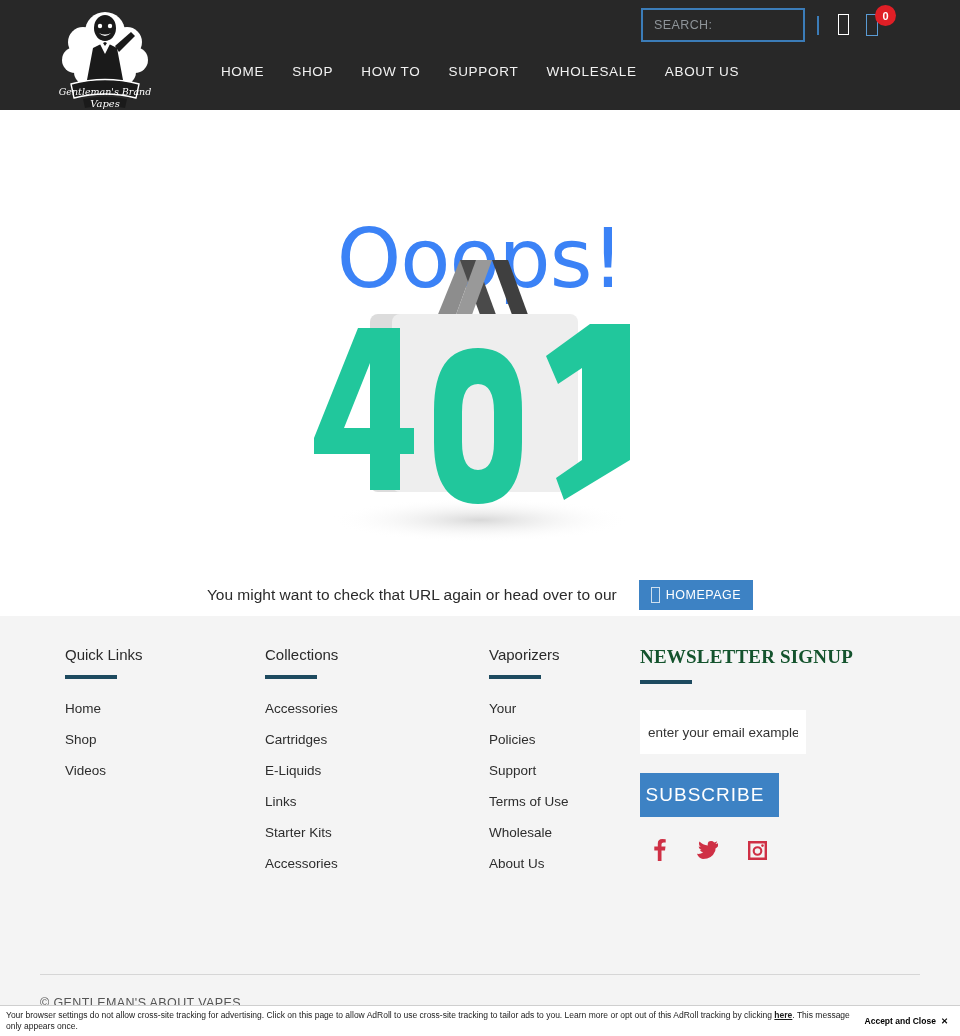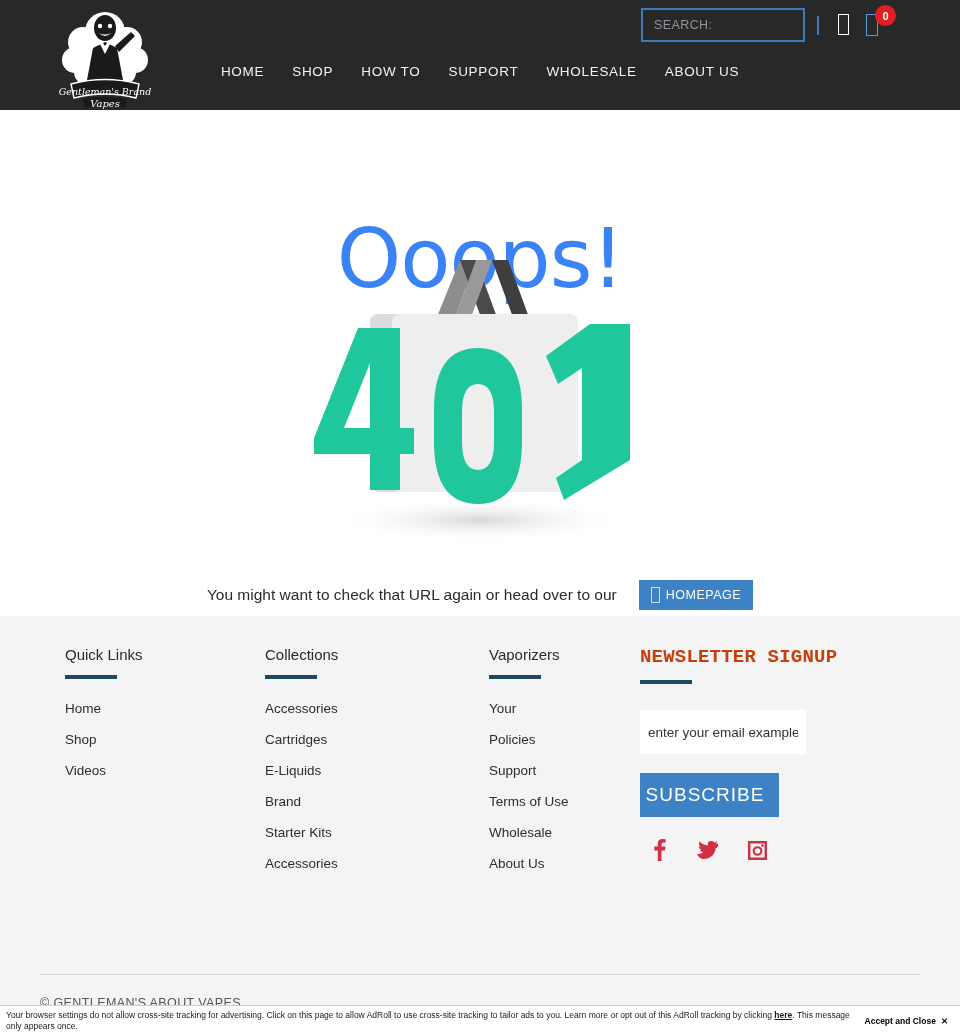--- a/index.html
+++ b/index.html
@@ -134,23 +134,23 @@
   .f-rule { width: 52px; height: 4px; background: #1d4a5f; margin-bottom: 22px; }
 
   .f-link {
     display: block; text-decoration: none;
     color: #2d2d2d; font-size: 13.5px;
     margin-bottom: 16px;
     font-family: "Liberation Sans", sans-serif;
   }
 
   .news-head {
-    font-size: 19px; color: #c2410c; font-weight: bold;
+    font-size: 19px; color: #14532d; font-weight: bold;
     margin: 0 0 12px 0; letter-spacing: .2px;
-    font-family: Liberation Mono, monospace;
+    font-family: Liberation Serif, serif;
   }
   .news-rule { width: 52px; height: 4px; background: #1d4a5f; margin-bottom: 26px; }
 
   .email-field {
     width: 166px; height: 44px;
     background: #ffffff; border: none; outline: none;
     padding: 0 8px;
     font-size: 13.5px; color: #333;
     font-family: "Liberation Sans", sans-serif;
   }
@@ -310,21 +310,21 @@
       <a class="f-link" href="#">Shop</a>
       <a class="f-link" href="#">Videos</a>
     </div>
 
     <div class="f-col c2">
       <h4 class="f-head">Collections</h4>
       <div class="f-rule"></div>
       <a class="f-link" href="#">Accessories</a>
       <a class="f-link" href="#">Cartridges</a>
       <a class="f-link" href="#">E-Liquids</a>
-      <a class="f-link" href="#">Brand</a>
+      <a class="f-link" href="#">Links</a>
       <a class="f-link" href="#">Starter Kits</a>
       <a class="f-link" href="#">Accessories</a>
     </div>
 
     <div class="f-col c3">
       <h4 class="f-head">Vaporizers</h4>
       <div class="f-rule"></div>
       <a class="f-link" href="#">Your</a>
       <a class="f-link" href="#">Policies</a>
       <a class="f-link" href="#">Support</a>

